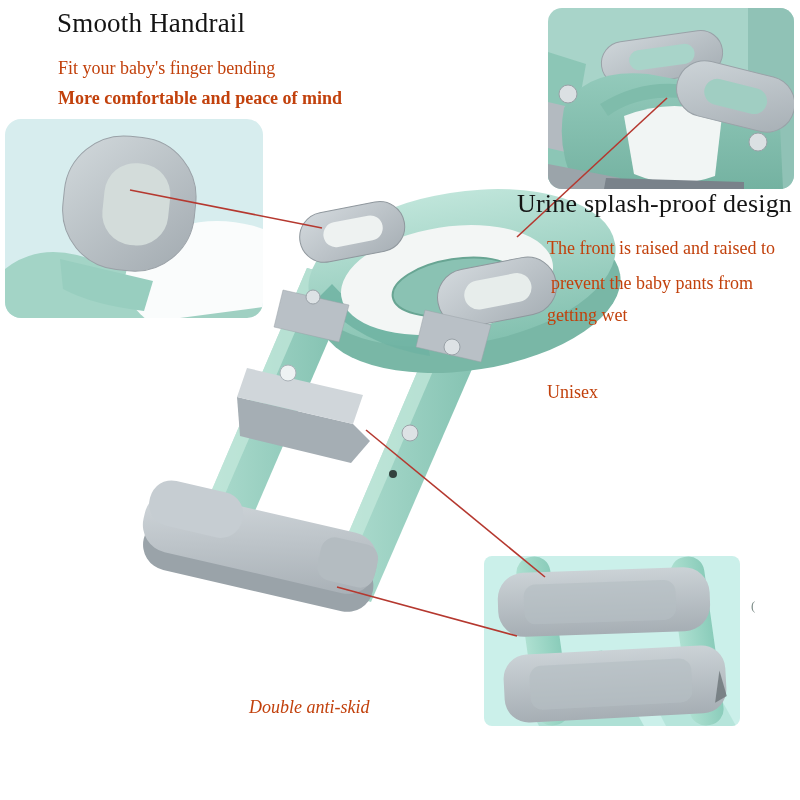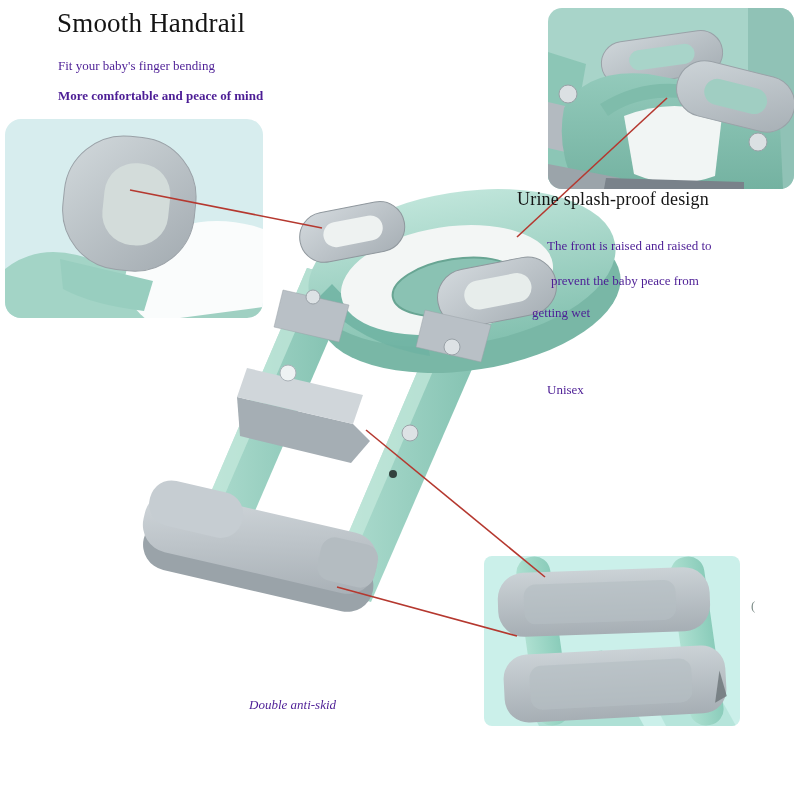--- a/index.html
+++ b/index.html
@@ -7,29 +7,29 @@
     width:800px;height:800px;background:#ffffff;overflow:hidden;
     font-family:"Liberation Serif","DejaVu Serif",serif;
   }
   .canvas{position:relative;width:634px;height:800px;background:#ffffff;text-align:right;}
   .inset{position:absolute;overflow:hidden;}
   .inset svg{display:block;width:100%;height:100%;}
   .inset-handrail{left:5px;top:119px;width:258px;height:199px;border-radius:16px;}
   .inset-seat{left:548px;top:8px;width:246px;height:181px;border-radius:14px;}
   .inset-pedal{left:484px;top:556px;width:256px;height:170px;border-radius:8px;}
   .product,.leaders{position:absolute;left:0;top:0;width:800px;height:800px;}
-  .anno-title{position:absolute;font-size:18px;color:#141414;white-space:nowrap;letter-spacing:.2px;}
-  .anno-line{position:absolute;font-size:13px;color:#4c1d95;white-space:nowrap;}
+  .anno-title{position:absolute;font-size:26px;color:#141414;white-space:nowrap;letter-spacing:.2px;}
+  .anno-line{position:absolute;font-size:18px;color:#c2410c;white-space:nowrap;}
   .t-handrail{left:57px;top:8px;font-size:27px;}
   .l-handrail-0{left:58px;top:58px;}
   .l-handrail-1{left:58px;top:88px;font-weight:bold;}
   .t-splash{left:517px;top:189px;}
   .l-splash-0{left:547px;top:238px;}
   .l-splash-1{left:551px;top:273px;}
-  .l-splash-2{left:532px;top:305px;}
+  .l-splash-2{left:547px;top:305px;}
   .l-splash-3{left:547px;top:335px;margin-top:47px;}
   .t-pedal{left:248px;top:624px;}
   .l-pedal-0{left:249px;top:666px;}
   .l-pedal-1{left:249px;top:697px;font-style:italic;}
   .artifact{position:absolute;left:751px;top:598px;font-size:13px;color:#7d8d89;}
 </style>
 </head>
 <body>
 
 <div class="canvas">
@@ -188,20 +188,20 @@
     <line x1="366" y1="430" x2="545" y2="577" stroke="#b5382f" stroke-width="1.6"></line>
     <line x1="337" y1="587" x2="517" y2="636" stroke="#b5382f" stroke-width="1.6"></line>
   </svg>
 
   <div class="anno-title t-handrail">Smooth Handrail</div>
   <div class="anno-line l-handrail-0">Fit your baby's finger bending</div>
   <div class="anno-line l-handrail-1">More comfortable and peace of mind</div>
 
   <div class="anno-title t-splash">Urine splash-proof design</div>
   <div class="anno-line l-splash-0">The front is raised and raised to</div>
-  <div class="anno-line l-splash-1">prevent the baby peace from</div>
+  <div class="anno-line l-splash-1">prevent the baby pants from</div>
   <div class="anno-line l-splash-2">getting wet</div>
   <div class="anno-line l-splash-3">Unisex</div>
 
   <div class="anno-line l-pedal-1">Double anti-skid</div>
 
   <div class="artifact">(</div>
 </div>
 
 </body></html>

